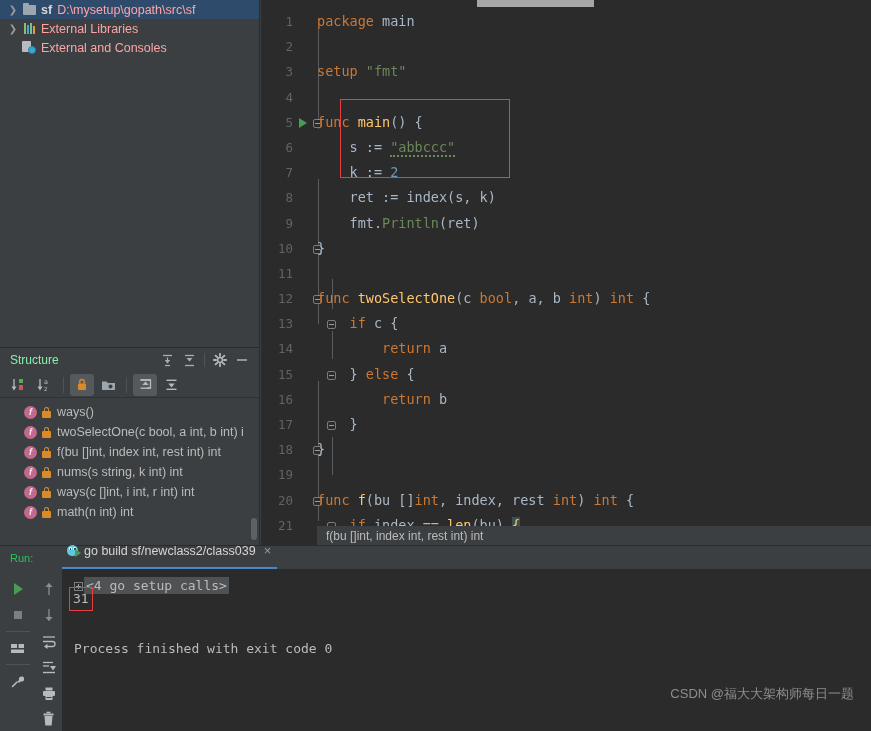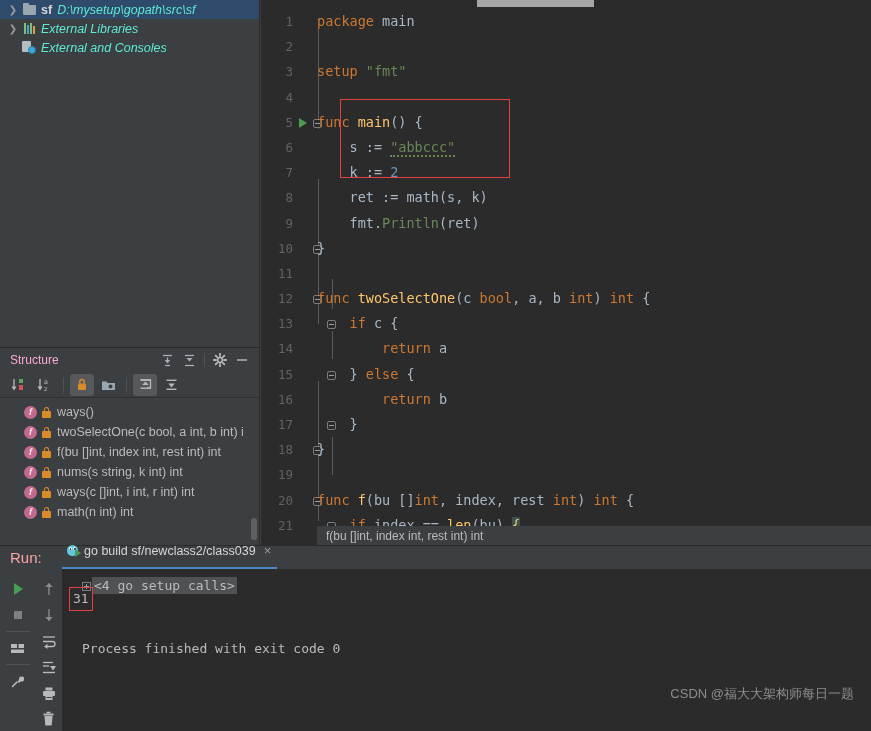--- a/index.html
+++ b/index.html
@@ -35,21 +35,21 @@
     color: #9a9a9a; font-size: 10px;
     text-align: center; line-height: 1;
   }
   .tree-arrow.empty { visibility: hidden; }
   .tree-icon {
     width: 18px; flex: 0 0 18px;
     display: flex; align-items: center; justify-content: center;
     margin-right: 3px;
   }
   .tree-label-strong { font-weight: bold; color: #d6d6d6; margin-right: 5px; }
-  .tree-label-dim { color: #5eead4; font-style: italic; }
+  .tree-label-dim { color: #fca5a5; }
   .folder-icon {
     width: 13px; height: 10px;
     background: #9aa7b0; border-radius: 1px;
     position: relative;
   }
   .folder-icon::before {
     content: ""; position: absolute; left: 0; top: -2px;
     width: 6px; height: 3px; background: #9aa7b0; border-radius: 1px 1px 0 0;
   }
   .lib-icon { display: flex; gap: 1px; align-items: flex-end; height: 11px; }
@@ -75,21 +75,21 @@
     width: 260px; height: 198px;
     background: #3c3f41;
     border-top: 1px solid #2b2b2b;
     border-right: 1px solid #2b2b2b;
     overflow: hidden;
   }
   #structure-header {
     height: 24px; display: flex; align-items: center;
     padding: 0 6px 0 10px;
   }
-  #structure-title { font-size: 12px; color: #f9a8d4; flex: 1; }
+  #structure-title { font-size: 12px; color: #86efac; flex: 1; }
   .hdr-btn {
     width: 22px; height: 20px;
     display: flex; align-items: center; justify-content: center;
     color: #a9adb1;
   }
   .hdr-sep { width: 1px; height: 14px; background: #4f5355; margin: 0 4px; }
   #structure-toolbar {
     height: 26px; display: flex; align-items: center;
     padding-left: 7px; gap: 2px;
     border-bottom: 1px solid #2f3133;
@@ -218,21 +218,21 @@
   #run-panel {
     position: absolute; left: 0; top: 545px;
     width: 871px; height: 186px;
     background: #3c3f41;
     border-top: 1px solid #2b2b2b;
   }
   #run-tabbar {
     height: 23px; display: flex; align-items: center;
     padding-left: 10px;
   }
-  #run-label { font-size: 15px; color: #fca5a5; width: 52px; }
+  #run-label { font-size: 11px; color: #22c55e; width: 52px; }
   #run-tab {
     display: flex; align-items: center; height: 23px;
     padding: 0 6px 12px 4px;
     border-bottom: 2px solid #4a88c7;
     font-size: 12.5px; color: #d6d6d6; gap: 5px;
   }
   .gopher {
     width: 13px; height: 13px; position: relative;
   }
   .gopher .head {
@@ -282,21 +282,21 @@
   .rsep { width: 24px; height: 1px; background: #4f5355; margin: 3px 0; }
   #console {
     position: absolute; left: 62px; top: 0;
     width: 809px; height: 163px;
     background: #2b2b2b;
     font-family: "DejaVu Sans Mono", monospace;
     font-size: 13px;
     padding: 6px 0 0 0;
     overflow: hidden;
   }
-  .con-line { height: 21px; line-height: 21px; padding-left: 20px; color: #bbbbbb; white-space: pre; }
+  .con-line { height: 21px; line-height: 21px; padding-left: 12px; color: #bbbbbb; white-space: pre; }
   .fold-plus {
     display: inline-block; width: 9px; height: 9px;
     border: 1px solid #7a7d7f; position: relative; top: 1px;
     margin-right: 1px; background: #2b2b2b;
   }
   .fold-plus::before, .fold-plus::after {
     content: ""; position: absolute; background: #9a9d9f;
   }
   .fold-plus::before { left: 1px; top: 3px; width: 5px; height: 1px; }
   .fold-plus::after  { left: 3px; top: 1px; width: 1px; height: 5px; }
@@ -562,21 +562,21 @@
         <span class="code"><span class="t-def">    s := </span><span class="t-str wavy">"abbccc"</span></span>
       </div>
 
       <div class="line">
         <span class="ln">7</span>
         <span class="code"><span class="t-def">    k := </span><span class="t-num">2</span></span>
       </div>
 
       <div class="line">
         <span class="ln">8</span>
-        <span class="code"><span class="t-def">    ret := math(s, k)</span></span>
+        <span class="code"><span class="t-def">    ret := index(s, k)</span></span>
       </div>
 
       <div class="line">
         <span class="ln">9</span>
         <span class="code"><span class="t-def">    fmt.</span><span class="t-str">Println</span><span class="t-def">(ret)</span></span>
       </div>
 
       <div class="line">
         <span class="ln">10</span>
         <span class="fold at52"></span>

